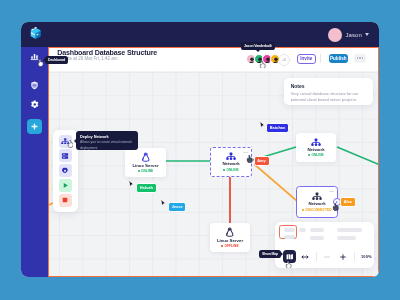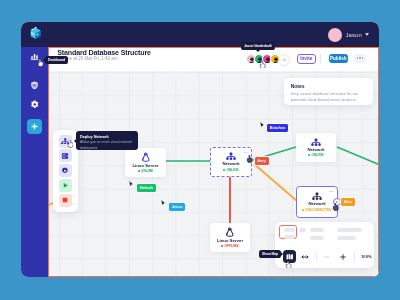--- a/index.html
+++ b/index.html
@@ -154,21 +154,21 @@
     </div>
     <div class="plusbtn">
       <svg viewBox="0 0 24 24" width="9" height="9">
         <path d="M12 5.5v13M5.5 12h13" stroke="#fff" stroke-width="3.4" stroke-linecap="round"></path>
       </svg>
     </div>
   </div>
 
   <div class="main">
     <div class="titlebar">
-      <div class="ttl">Standard Database Structure</div>
+      <div class="ttl">Dashboard Database Structure</div>
       <div class="sub">Update at 26 Mar Fri, 1:42 am</div>
       <div class="avs">
         <div class="av" style="background:#f0b6c6">
             <svg viewBox="0 0 24 24" width="100%" height="100%">
               <circle cx="12" cy="10" r="4.3" fill="#24252f"></circle>
               <ellipse cx="12" cy="23" rx="8" ry="7.4" fill="#1b1c26"></ellipse>
             </svg>
           </div>
         <div class="av" style="background:#27b070">
             <svg viewBox="0 0 24 24" width="100%" height="100%">

